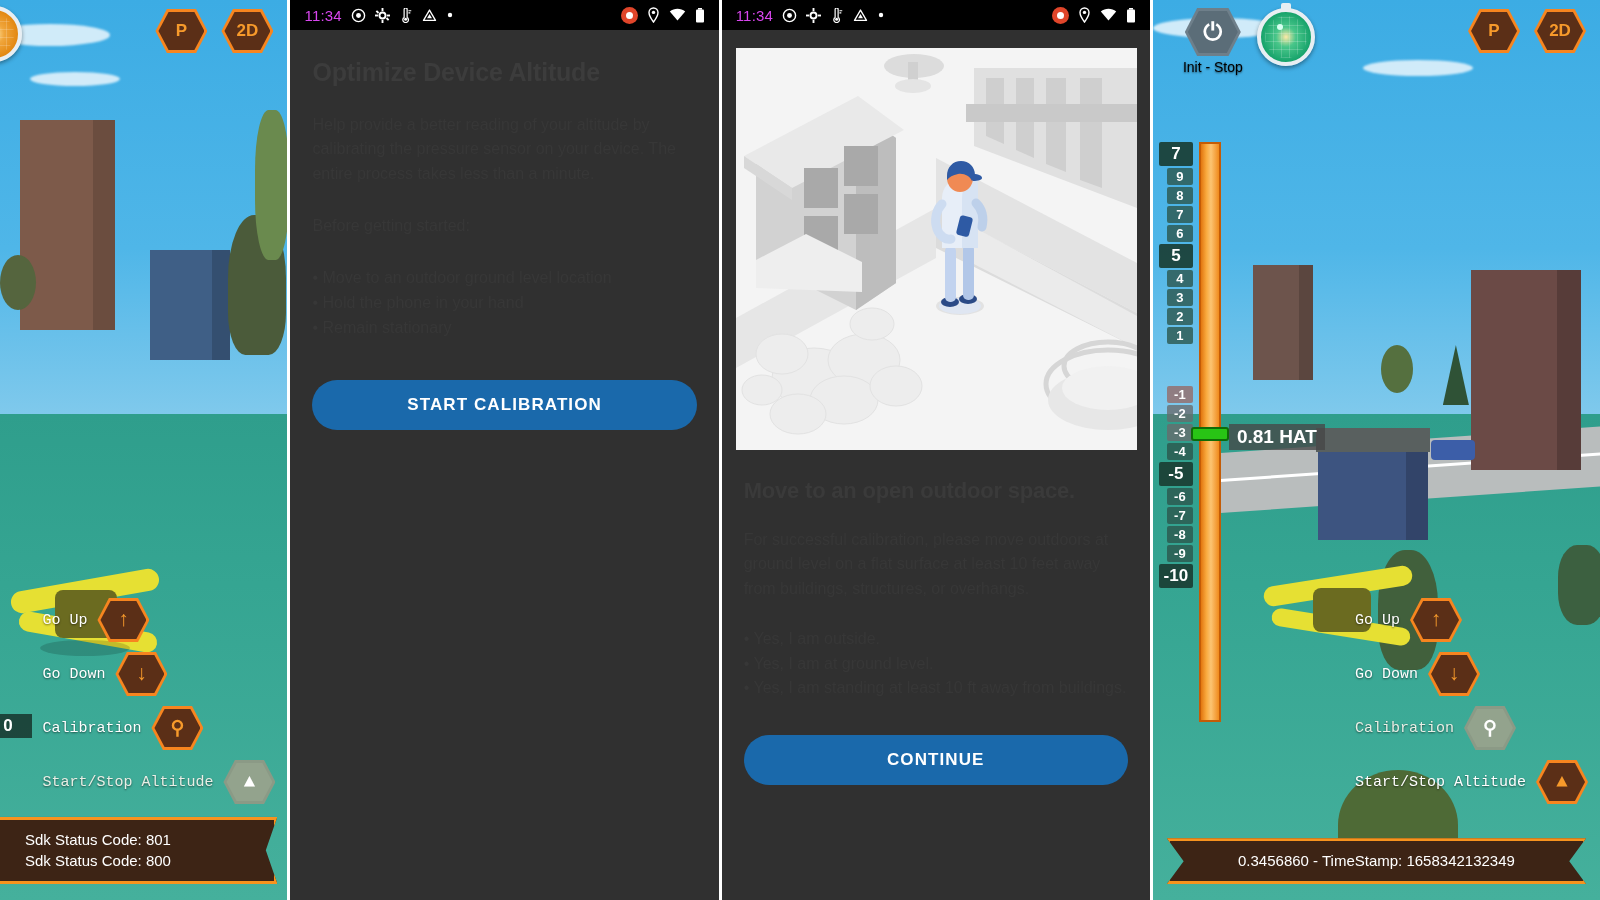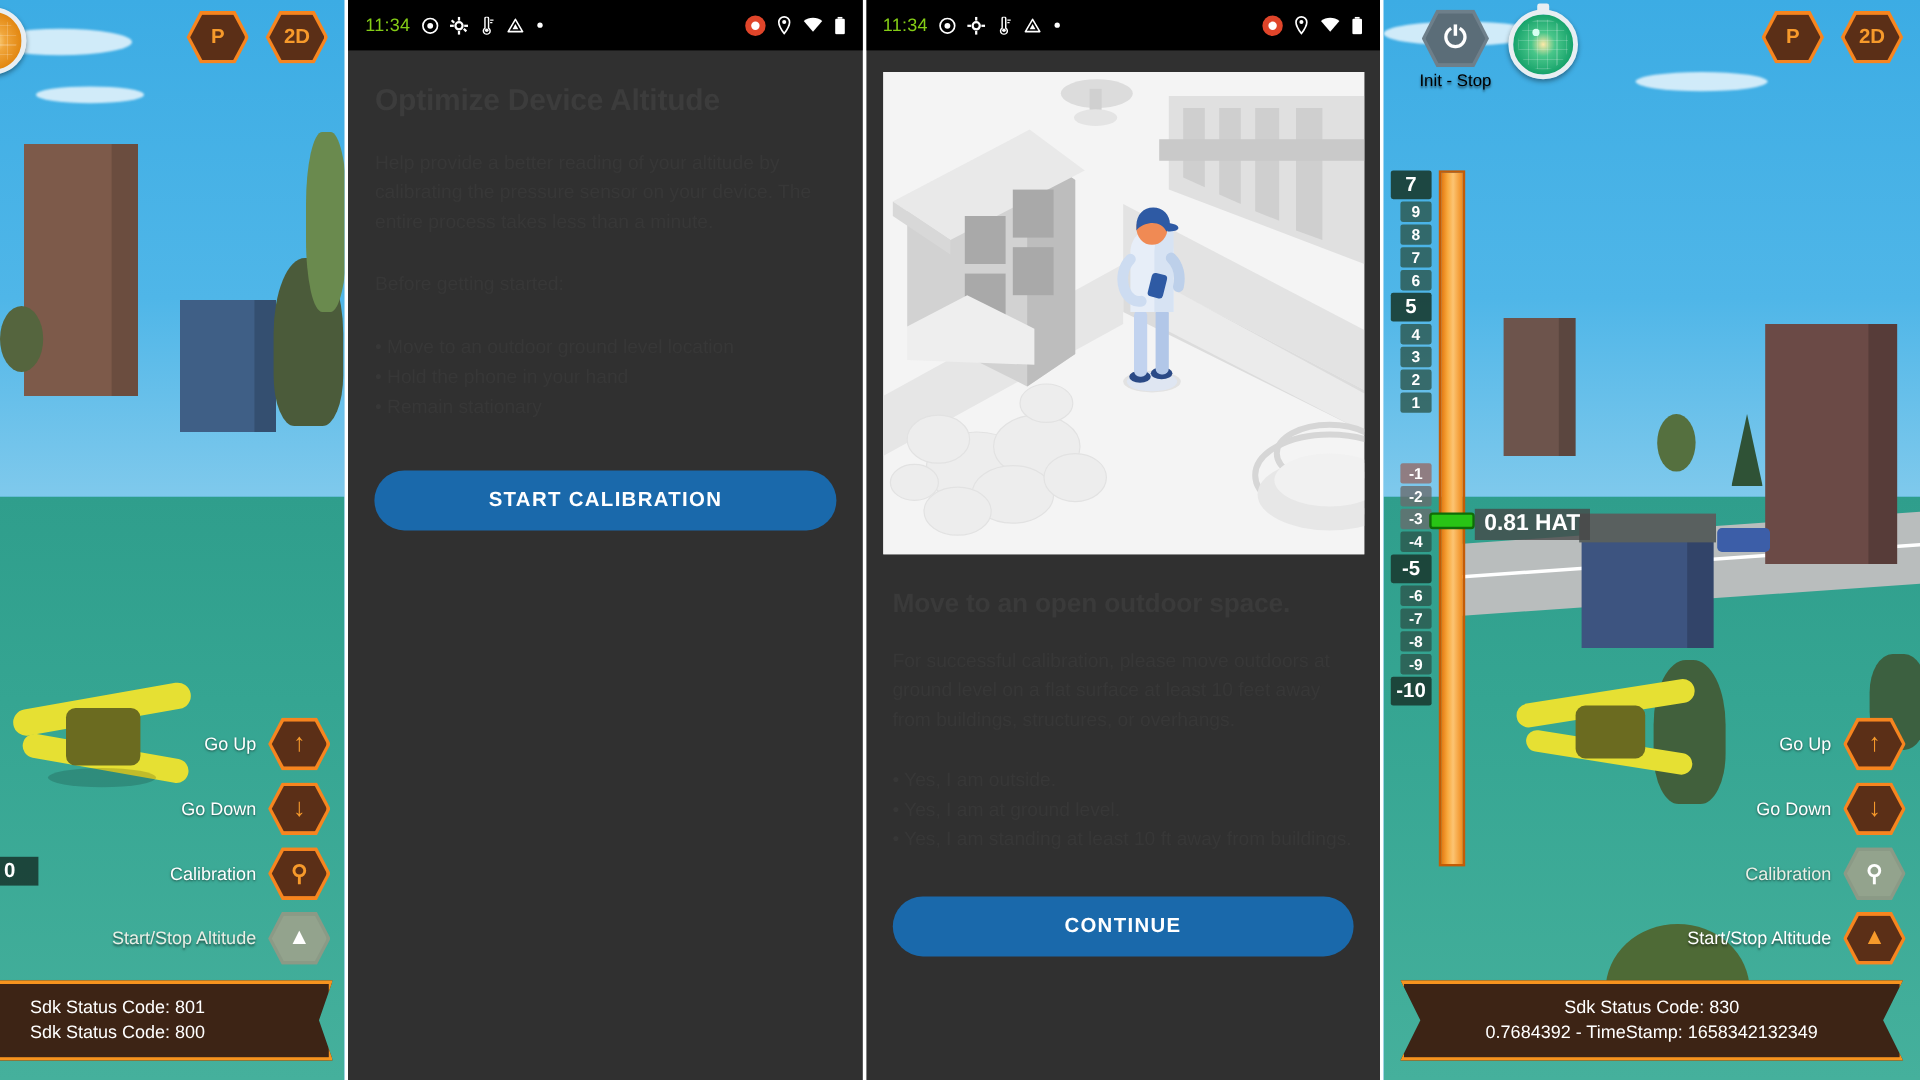--- a/index.html
+++ b/index.html
@@ -33,21 +33,21 @@
     display:flex; align-items:center; justify-content:center;
     color:#f79a2b; font-weight:bold; font-size:17px;
   }
   .hexwrap.gray .outer { background:#8b9a86; }
   .hexwrap.gray .inner { background:#93a38d; color:#fff; }
 
   .topright { position:absolute; top:9px; right:14px; display:flex; gap:14px; z-index:7; }
 
   
   .ctrls { position:absolute; right:12px; bottom:96px; z-index:7; display:flex; flex-direction:column; gap:10px; }
-  .ctrlrow { display:flex; align-items:center; justify-content:flex-end; gap:10px; }
+  .ctrlrow { display:flex; align-items:center; gap:10px;font-family:Liberation Mono, monospace; }
   .ctrlrow .lbl { color:#fff; font-size:15px; text-shadow:0 1px 2px rgba(0,0,0,.55); white-space:nowrap; }
   .ctrlrow.dimlbl .lbl { color:#e9efe6; }
 
   
   .banner {
     position:absolute; bottom:16px; z-index:8;
     background:#3d2415; border:3px solid #f7931e;
     color:#fff; font-size:15px; line-height:1.45; text-align:center;
     padding:7px 30px;
     box-shadow:0 2px 4px rgba(0,0,0,.4);
@@ -95,22 +95,22 @@
   .radar .cross { position:absolute; inset:4px; border-radius:50%;
     background:
       repeating-linear-gradient(0deg, rgba(255,255,255,.18) 0 1px, transparent 1px 8px),
       repeating-linear-gradient(90deg, rgba(255,255,255,.18) 0 1px, transparent 1px 8px);
   }
   .radar .blip { position:absolute; width:6px; height:6px; border-radius:50%; background:#d6fff0; left:16px; top:12px; }
 
   
   .phone { position:relative; background:#303030; overflow:hidden; }
   .statusbar {
-    height:42px; background:#000; display:flex; align-items:center;
-    padding:0 14px; color:#84cc16; font-size:15px; gap:9px;
+    height:30px; background:#000; display:flex; align-items:center;
+    padding:0 14px; color:#d946ef; font-size:15px; gap:9px;
   }
   .statusbar .time { font-size:15px; letter-spacing:.2px; }
   .statusbar .spacer { flex:1; }
   .sb-ic { display:inline-flex; align-items:center; }
   .recdot { width:17px; height:17px; border-radius:50%; background:#e0452a; display:inline-flex; align-items:center; justify-content:center; }
   .recdot i { width:7px; height:7px; border-radius:50%; background:#fff; display:block; }
 
   .sheet { padding: 28px 22px 0 22px; }
   .sheet h1 { color:#3c3c3c; font-size:25px; font-weight:bold; letter-spacing:-.2px; }
   .sheet h2 { color:#3a3a3a; font-size:22px; font-weight:bold; letter-spacing:-.2px; }
@@ -535,18 +535,17 @@
       <div class="ctrlrow">
         <span class="lbl">Start/Stop Altitude</span>
         <div class="hexwrap">
           <div class="outer"></div>
           <div class="inner" style="font-size:19px;">▲</div>
         </div>
       </div>
     </div>
 
     <div class="banner notched" style="left:14px;right:14px;">
-      <div>Sdk Status Code: 830</div>
-      <div>0.7684392 - TimeStamp: 1658342132349</div>
+      <div>0.3456860 - TimeStamp: 1658342132349</div>
     </div>
   </div>
 
 </div>
 
 </body></html>

